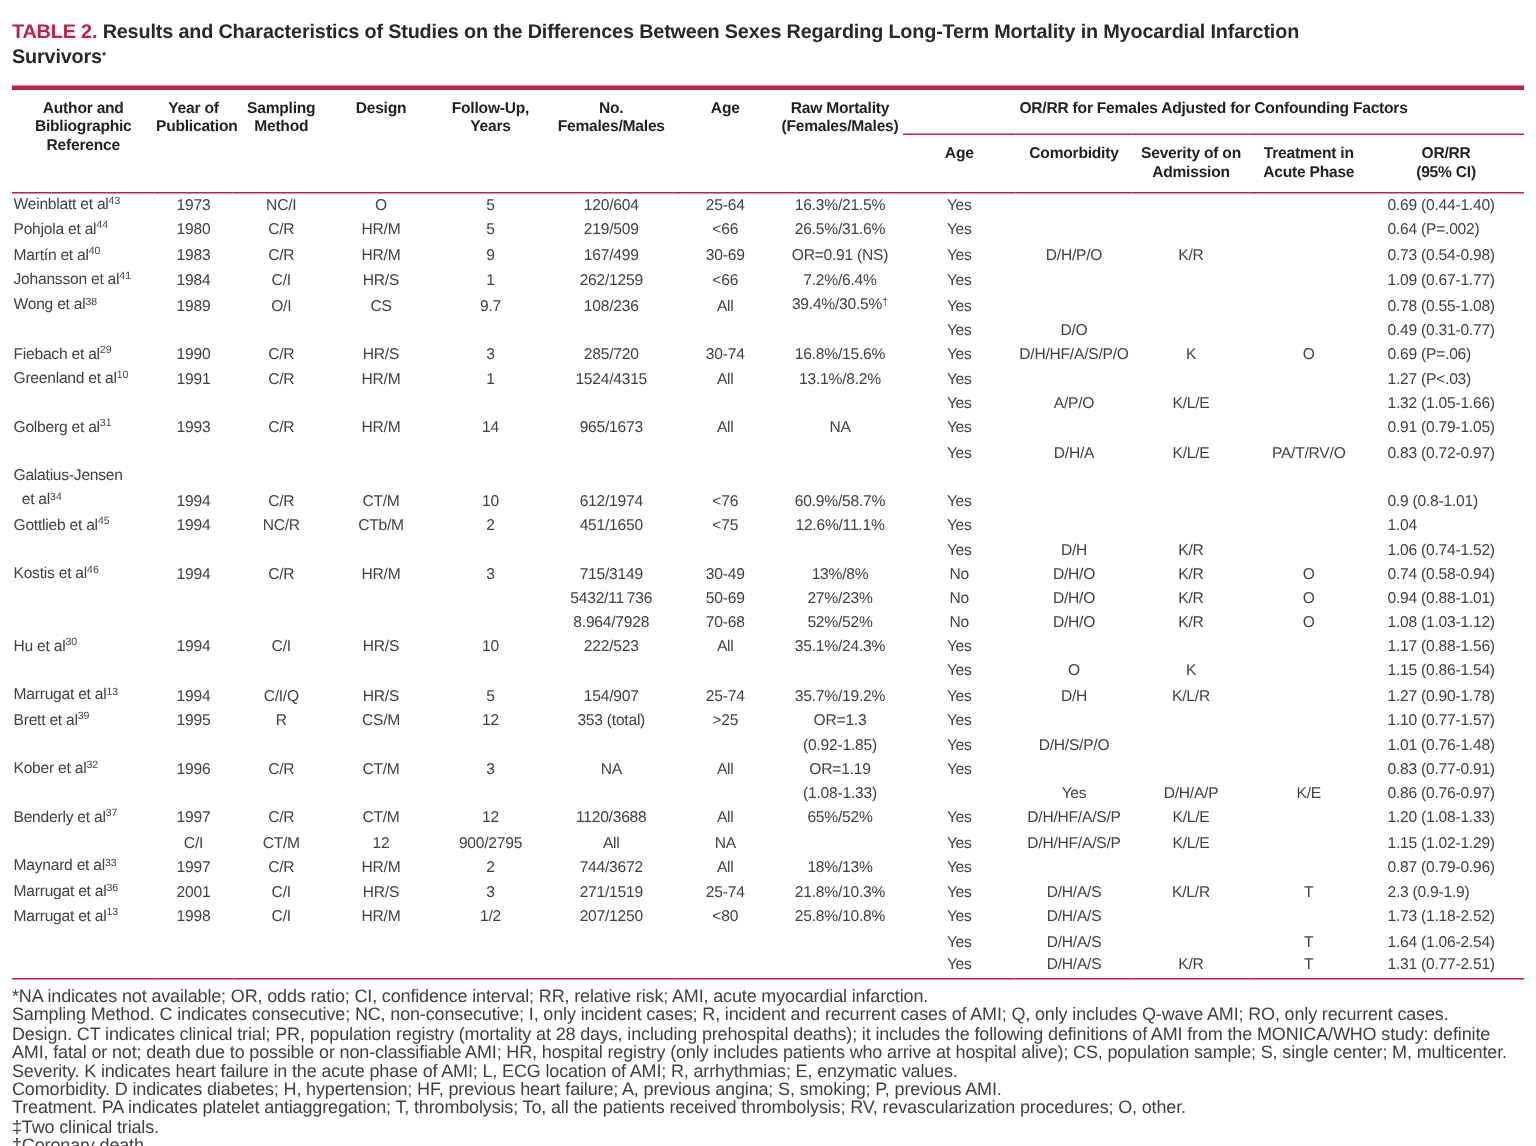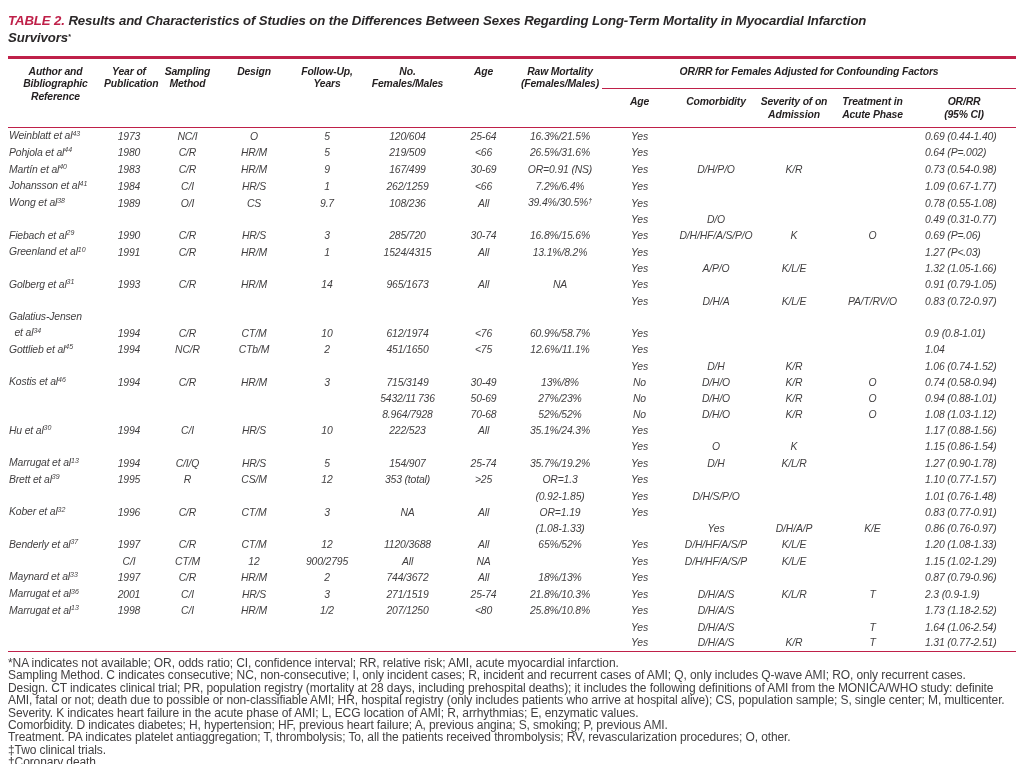--- a/index.html
+++ b/index.html
@@ -4,28 +4,27 @@
 <style>
   html,body{margin:0;padding:0;}
   body{
     width:1024px;height:764px;overflow:hidden;background:#ffffff;
     font-family:"Liberation Sans","DejaVu Sans",sans-serif;
     color:#3c3a3b;
   }
   .page{padding:10px 8px 0 8px;}
   .title{
     font-size:13.2px;font-weight:bold;color:#2a2728;line-height:17px;
-    letter-spacing:-0.1px;margin:2px 0 8px 0;white-space:pre-line;font-style:italic;
+    letter-spacing:-0.1px;margin:2px 0 8px 0;white-space:pre-line;
   }
   .title .label{color:#bf2049;}
   .rule{height:2.5px;background:#bf2049;}
   table{
     width:1008px;table-layout:fixed;border-collapse:collapse;
     border-bottom:1.8px solid #bf2049;
-    font-style:italic;
   }
   col.w0{width:95px}col.w1{width:52px}col.w2{width:65px}col.w3{width:68px}
   col.w4{width:78px}col.w5{width:83px}col.w6{width:69px}col.w7{width:84px}
   col.w8{width:75px}col.w9{width:78px}col.w10{width:78px}col.w11{width:79px}
   col.w12{width:104px}
   thead th{
     font-size:10.4px;font-weight:bold;color:#231f20;vertical-align:top;
     padding:7px 1px 6px 1px;line-height:12.5px;white-space:pre-line;
     text-align:center;border-bottom:1.8px solid #bf2049;letter-spacing:-0.15px;
   }

